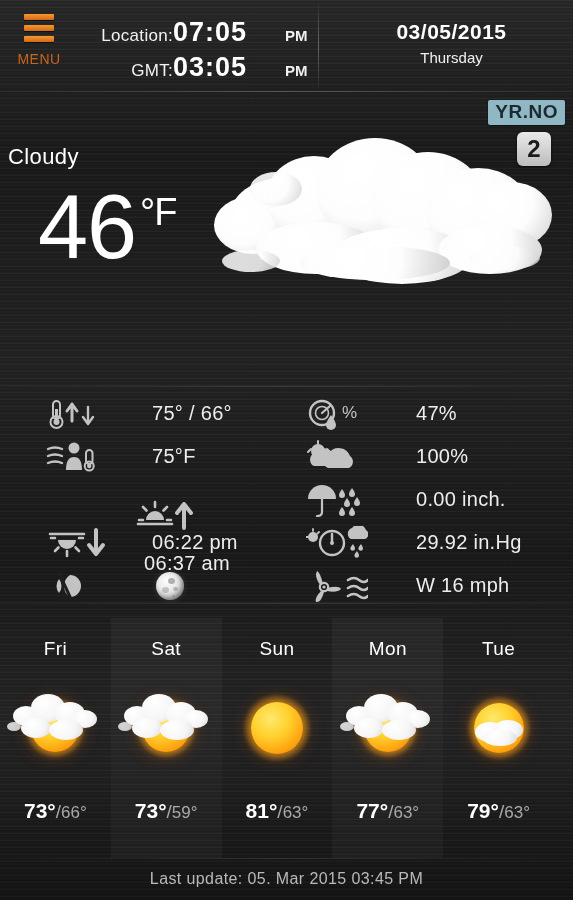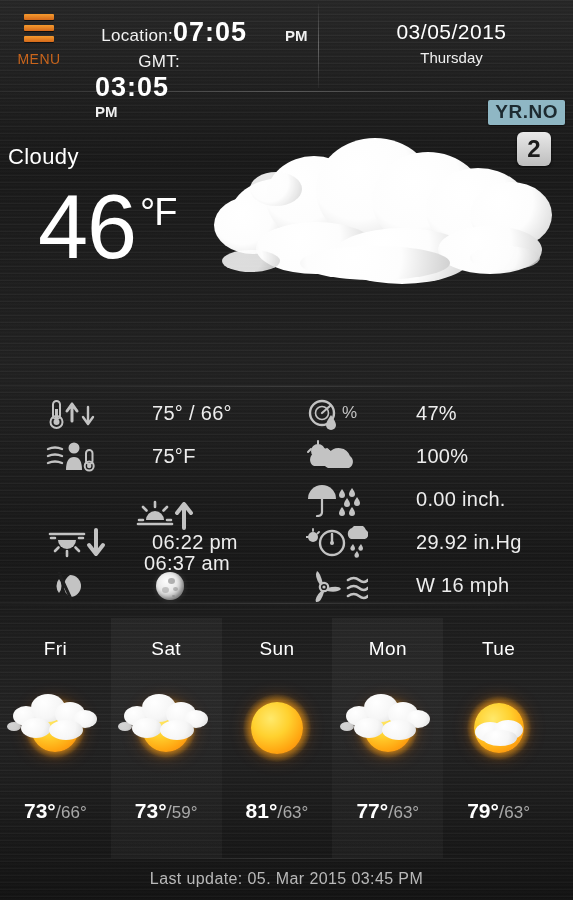--- a/index.html
+++ b/index.html
@@ -59,29 +59,29 @@
   .clock-label {
     font-size:17px; color:#f2f2f2; font-family:"Liberation Sans", sans-serif;
     letter-spacing:0.3px;
   }
   .clock-time {
     font-size:27px; font-weight:bold; color:#ffffff; letter-spacing:1px;
     font-family:"Liberation Sans", sans-serif;
   }
   .clock-ampm { font-size:15px; font-weight:bold; color:#f0f0f0; margin-left:7px; }
   #row-location { left:88px; top:17px; }
-  #row-gmt      { left:88px; top:52px;flex-direction:column; }
+  #row-gmt      { left:88px; top:52px; }
   .clock-label-box { width:85px;text-align:right; }
   .clock-time-box  { width:105px; text-align:left; }
 
   #date-block {
     position:absolute; left:330px; top:20px; width:243px;
     text-align:center;
   }
-  #date-value { font-size:21px; color:#ffffff; letter-spacing:0.5px; }
+  #date-value { font-size:21px; color:#ffffff; letter-spacing:0.5px;font-weight:bold; }
   #date-weekday { font-size:15px; color:#f0f0f0; margin-top:5px; }
 
   
   #current { position:absolute; left:0; top:92px; width:573px; height:268px; }
   #condition-text {
     position:absolute; left:8px; top:52px;
     font-size:22px; color:#ffffff; letter-spacing:0.4px;
   }
   #temp-wrap { position:absolute; left:38px; top:92px; display:flex; align-items:flex-start; }
   #temp-value {

